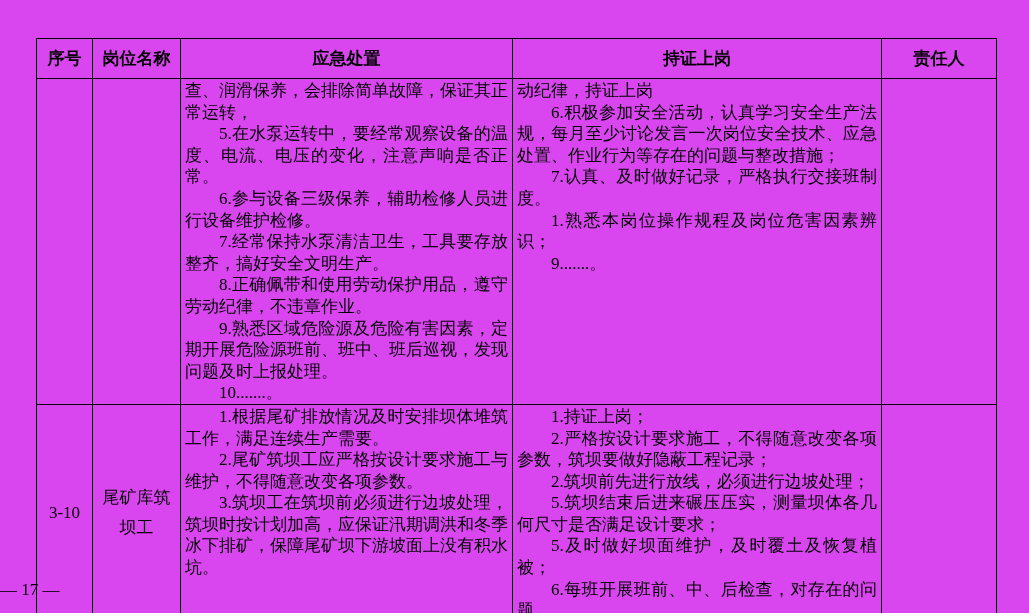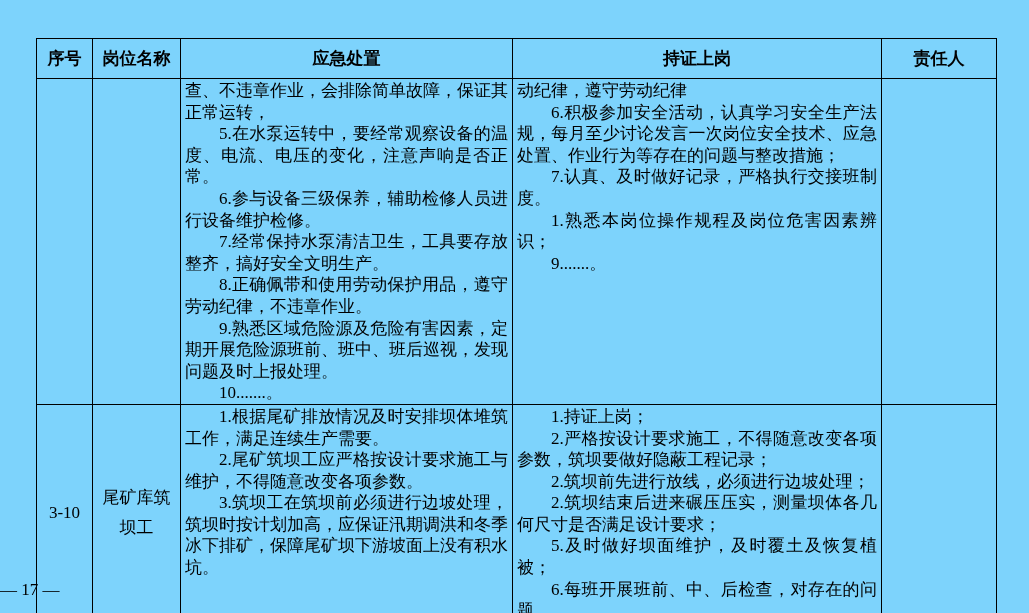--- a/index.html
+++ b/index.html
@@ -6,21 +6,21 @@
   html, body {
     margin: 0; padding: 0;
     width: 1029px; height: 613px;
     background: #ffffff;
     color: #000000;
     font-family: "Liberation Serif", "DejaVu Serif", serif;
   }
   .page {
     position: relative;
     width: 1029px; height: 613px;
-    background: #7dd3fc;
+    background: #d946ef;
     overflow: hidden;
   }
   .table-wrap {
     position: absolute;
     left: 36px; top: 38px;
   }
   table.resp-table {
     border-collapse: collapse;
     table-layout: fixed;
     width: 960px;
@@ -88,50 +88,50 @@
           <th>应急处置</th>
           <th>持证上岗</th>
           <th>责任人</th>
         </tr>
       </thead>
       <tbody>
         <tr class="row-1">
           <td class="center-cell"></td>
           <td class="center-cell"></td>
           <td class="text-cell">
-              <p class="para">查、不违章作业，会排除简单故障，保证其正常运转，</p>
+              <p class="para">查、润滑保养，会排除简单故障，保证其正常运转，</p>
               <p class="para indent">5.在水泵运转中，要经常观察设备的温度、电流、电压的变化，注意声响是否正常。</p>
               <p class="para indent">6.参与设备三级保养，辅助检修人员进行设备维护检修。</p>
               <p class="para indent">7.经常保持水泵清洁卫生，工具要存放整齐，搞好安全文明生产。</p>
               <p class="para indent">8.正确佩带和使用劳动保护用品，遵守劳动纪律，不违章作业。</p>
               <p class="para indent">9.熟悉区域危险源及危险有害因素，定期开展危险源班前、班中、班后巡视，发现问题及时上报处理。</p>
               <p class="para indent">10.......。</p>
             </td>
           <td class="text-cell">
-              <p class="para">动纪律，遵守劳动纪律</p>
+              <p class="para">动纪律，持证上岗</p>
               <p class="para indent">6.积极参加安全活动，认真学习安全生产法规，每月至少讨论发言一次岗位安全技术、应急处置、作业行为等存在的问题与整改措施；</p>
               <p class="para indent">7.认真、及时做好记录，严格执行交接班制度。</p>
               <p class="para indent">1.熟悉本岗位操作规程及岗位危害因素辨识；</p>
               <p class="para indent">9.......。</p>
             </td>
           <td class="center-cell"></td>
         </tr>
         <tr class="row-2">
           <td class="center-cell">3-10</td>
           <td class="center-cell">尾矿库筑坝工</td>
           <td class="text-cell">
               <p class="para indent">1.根据尾矿排放情况及时安排坝体堆筑工作，满足连续生产需要。</p>
               <p class="para indent">2.尾矿筑坝工应严格按设计要求施工与维护，不得随意改变各项参数。</p>
               <p class="para indent">3.筑坝工在筑坝前必须进行边坡处理，筑坝时按计划加高，应保证汛期调洪和冬季冰下排矿，保障尾矿坝下游坡面上没有积水坑。</p>
             </td>
           <td class="text-cell">
               <p class="para indent">1.持证上岗；</p>
               <p class="para indent">2.严格按设计要求施工，不得随意改变各项参数，筑坝要做好隐蔽工程记录；</p>
               <p class="para indent">2.筑坝前先进行放线，必须进行边坡处理；</p>
-              <p class="para indent">2.筑坝结束后进来碾压压实，测量坝体各几何尺寸是否满足设计要求；</p>
+              <p class="para indent">5.筑坝结束后进来碾压压实，测量坝体各几何尺寸是否满足设计要求；</p>
               <p class="para indent">5.及时做好坝面维护，及时覆土及恢复植被；</p>
               <p class="para indent">6.每班开展班前、中、后检查，对存在的问题</p>
             </td>
           <td class="center-cell"></td>
         </tr>
       </tbody>
     </table>
   </div>
 
   <div class="page-footer">— 17 —</div>

